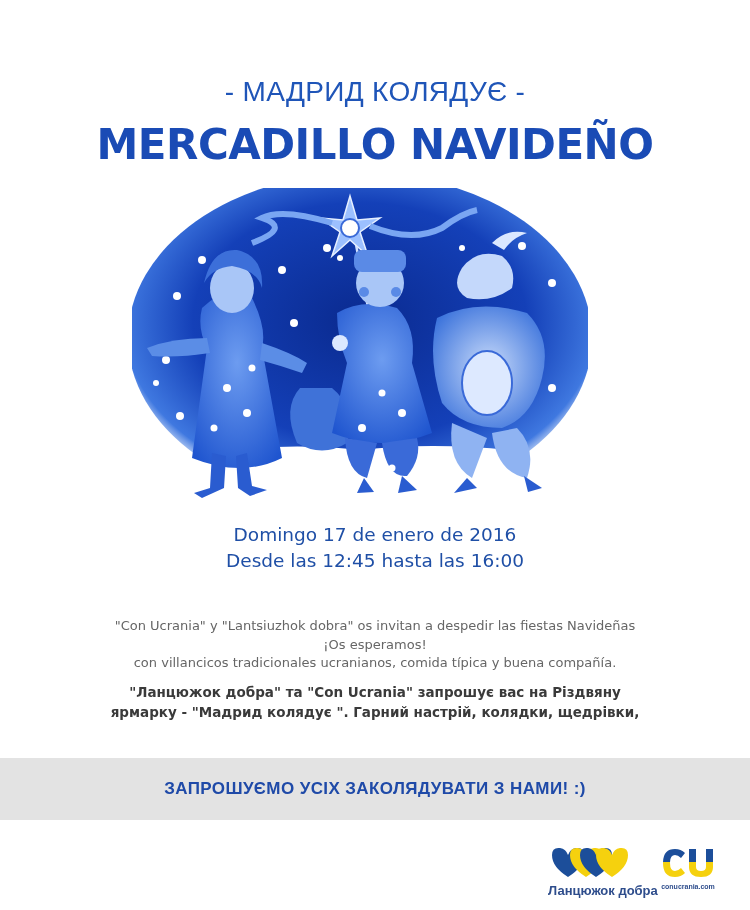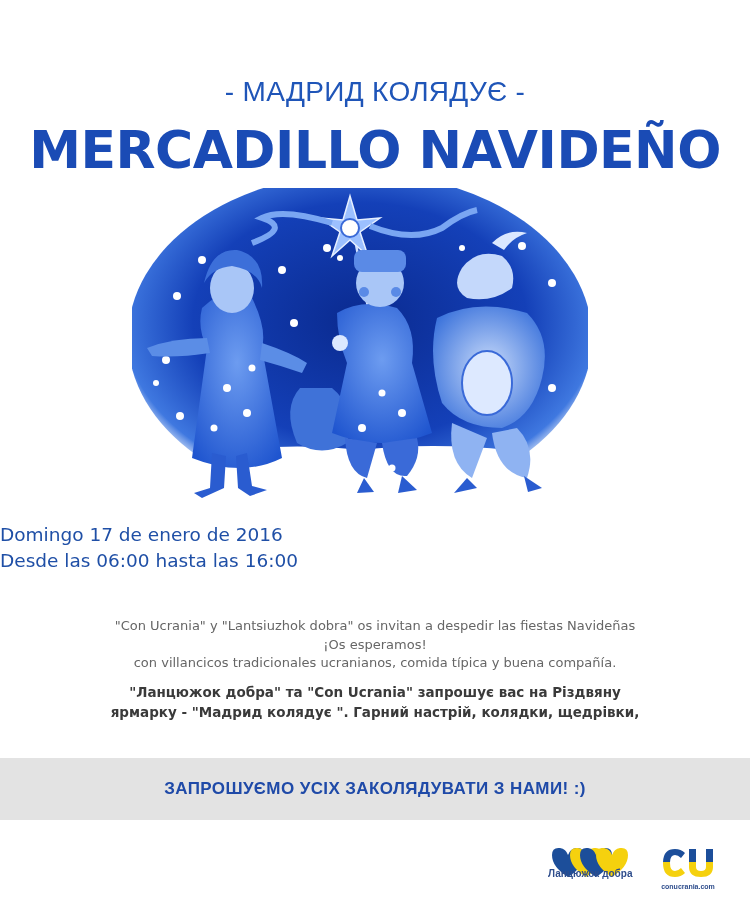--- a/index.html
+++ b/index.html
@@ -5,31 +5,31 @@
     * { box-sizing: border-box; margin: 0; padding: 0; }
     html, body { width: 750px; height: 910px; background: #ffffff; overflow: hidden; }
     body { font-family: "Liberation Sans", "DejaVu Sans", sans-serif; position: relative; }
 
     .subtitle {
       position: absolute; top: 76px; left: 0; width: 750px; text-align: center;
       font-size: 28px; color: #1f55b8; letter-spacing: 0.3px; font-weight: normal;
     }
     .title {
       position: absolute; top: 120px; left: 0; width: 750px; text-align: center;
-      font-size: 52px; color: #1a4bb5; font-weight: bold; letter-spacing: -0.5px;
+      font-size: 42px; color: #1a4bb5; font-weight: bold; letter-spacing: -0.5px;
       font-family: "DejaVu Sans", "Liberation Sans", sans-serif;
     }
 
     .illustration {
       position: absolute; top: 188px; left: 132px; width: 456px; height: 322px;
     }
     .illustration svg { width: 100%; height: 100%; display: block; }
 
     .event-info {
-      position: absolute; top: 522px; left: 0; width: 750px; text-align: left;
+      position: absolute; top: 522px; left: 0; width: 750px; text-align: center;
       color: #1f4fa6; font-size: 18.5px; line-height: 26px;
       font-family: "DejaVu Sans", sans-serif;
     }
     .event-info div { white-space: nowrap; }
 
     .desc-es {
       position: absolute; top: 617px; left: 0; width: 750px; text-align: center;
       color: #666666; font-size: 13px; line-height: 18.5px;
       font-family: "DejaVu Sans", sans-serif;
     }
@@ -46,22 +46,22 @@
     .band span {
       color: #1f4aa8; font-size: 17px; font-weight: bold; letter-spacing: 0.4px;
       font-family: "Liberation Sans", sans-serif;
     }
 
     .logo-lantsiuzhok {
       position: absolute; top: 845px; left: 548px; width: 84px; height: 52px;
     }
     .logo-lantsiuzhok svg { display: block; }
     .logo-lantsiuzhok .caption {
-      position: absolute; top: 23px; left: 0; width: 84px; text-align: center;
-      font-size: 10px; font-weight: bold; color: #2e4d8c;
+      position: absolute; top: 38px; left: 0; width: 84px; text-align: center;
+      font-size: 13px; font-weight: bold; color: #2e4d8c;
       font-family: "Liberation Sans", sans-serif; white-space: nowrap;
     }
 
     .logo-cu {
       position: absolute; top: 845px; left: 656px; width: 64px; height: 52px;
     }
     .logo-cu svg { display: block; margin: 0 auto; }
     .logo-cu .caption {
       position: absolute; top: 38px; left: 0; width: 64px; text-align: center;
       font-size: 7px; font-weight: bold; color: #2e4d8c;
@@ -171,21 +171,21 @@
       <path d="M320 235 Q315 275 340 290 L355 250 Z" fill="#8fb3f2"></path>
       <path d="M360 245 Q365 285 395 290 Q405 260 385 240 Z" fill="#8fb3f2"></path>
       <path d="M335 290 L322 305 L345 300 Z" fill="#2a5cd0"></path>
       <path d="M392 288 L410 300 L396 304 Z" fill="#2a5cd0"></path>
     </g>
   </svg>
 </div>
 
 <div class="event-info">
   <div>Domingo 17 de enero de 2016</div>
-  <div>Desde las 06:00 hasta las 16:00</div>
+  <div>Desde las 12:45 hasta las 16:00</div>
 </div>
 
 <div class="desc-es">
   <div>"Con Ucrania" y "Lantsiuzhok dobra" os invitan a despedir las fiestas Navideñas</div>
   <div>¡Os esperamos!</div>
   <div>con villancicos tradicionales ucranianos, comida típica y buena compañía.</div>
 </div>
 
 <div class="desc-ua">
   <div>"Ланцюжок добра" та "Con Ucrania" запрошує вас на Різдвяну</div>

